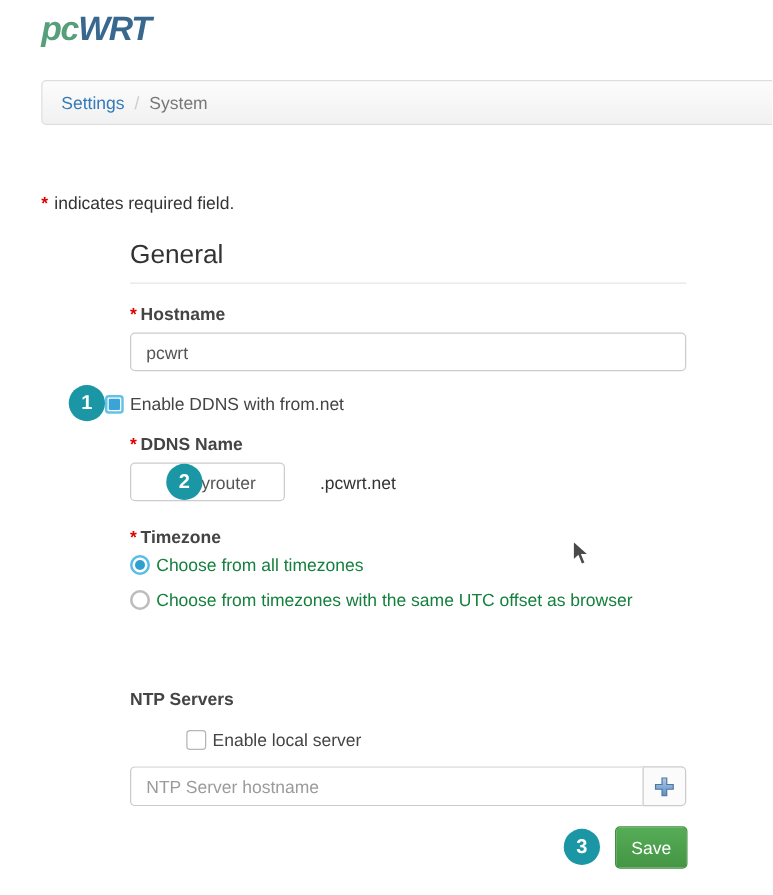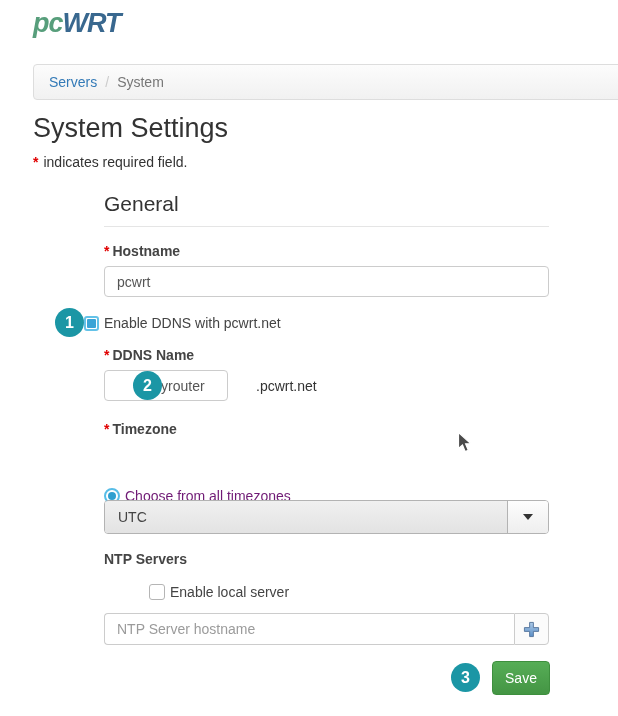--- a/index.html
+++ b/index.html
@@ -39,21 +39,21 @@
   .ddns-suffix { position:absolute; left:256px; top:378px; color:#333; }
 
   
   .check-row { position:absolute; display:flex; align-items:center; color:#444; }
   .cb-checked { width:15px; height:15px; border:2px solid #63c2e8; border-radius:3px; background:#fff;
     display:flex; align-items:center; justify-content:center; margin-right:5px; }
   .cb-checked .fill { width:9px; height:9px; background:#3aa4d6; border-radius:1px; }
   .cb-empty { width:16px; height:16px; border:1px solid #b5b5b5; border-radius:3px; background:#fff; margin-right:5px; }
 
   
-  .radio-row { position:absolute; display:flex; align-items:flex-end; color:#701a75;margin-top:44px; }
+  .radio-row { position:absolute; display:flex; align-items:flex-end; color:#15803d; }
   .radio { width:16px; height:16px; border-radius:50%; background:#fff; margin-right:5px;
     display:flex; align-items:center; justify-content:center; }
   .radio.on { border:2px solid #57bde7; }
   .radio.on .dot { width:8px; height:8px; border-radius:50%; background:#2f9fd0; }
   .radio.off { border:2px solid #bcbcbc; }
 
   
   .select { position:absolute; left:104px; top:500px; width:445px; height:34px; border:1px solid #b3b3b3;
     border-radius:4px; display:flex; overflow:hidden; cursor:default; }
   .select .val { flex:1; background:linear-gradient(#f0f0f0,#e3e3e3); display:flex; align-items:center;
@@ -88,68 +88,65 @@
 </head>
 <body>
 
 <div id="app">
 
   <div class="logo">
     <span class="pc">pc</span><span class="wrt">WRT</span>
   </div>
 
   <div class="breadcrumb">
-    <a href="#">Servers</a>
+    <a href="#">Settings</a>
     <span class="sep">/</span>
     <span class="current">System</span>
   </div>
 
-  <div class="page-title">System Settings</div>
 
   <div class="required-note">
     <span class="req">*</span><span>indicates required field.</span>
   </div>
 
   <div class="section-heading">General</div>
 
   <div class="lbl" style="left:104px; top:243px;">
     <span class="req-inline">*</span><span>Hostname</span>
   </div>
   <input class="txt-input" id="hostname-input" type="text" value="pcwrt" style="">
 
   <div class="check-row" style="left:84px; top:315px;">
     <span class="cb-checked">
         <span class="fill"></span>
       </span>
-    <span>Enable DDNS with pcwrt.net</span>
+    <span>Enable DDNS with from.net</span>
   </div>
 
   <div class="lbl" style="left:104px; top:347px;">
     <span class="req-inline">*</span><span>DDNS Name</span>
   </div>
   <input class="txt-input" id="ddns-input" type="text" value="myrouter" style="">
   <span class="ddns-suffix">.pcwrt.net</span>
 
   <div class="lbl" style="left:104px; top:421px;">
     <span class="req-inline">*</span><span>Timezone</span>
   </div>
 
   <div class="radio-row" style="left:104px; top:444px;">
     <span class="radio on">
         <span class="dot"></span>
       </span>
     <span>Choose from all timezones</span>
   </div>
+  <div class="radio-row" style="left:104px; top:472px;">
+    <span class="radio off"></span>
+    <span>Choose from timezones with the same UTC offset as browser</span>
+  </div>
 
-  <div class="select">
-    <div class="val">UTC</div>
-    <div class="btn">
-      <span class="caret"></span>
-    </div>
-  </div>
 
   <div class="lbl" style="left:104px; top:551px;">NTP Servers</div>
 
   <div class="check-row" style="left:104px; top:584px;margin-left:45px;">
     <span class="cb-empty"></span>
     <span>Enable local server</span>
   </div>
 
   <div class="input-group">
     <input type="text" placeholder="NTP Server hostname" style="">

